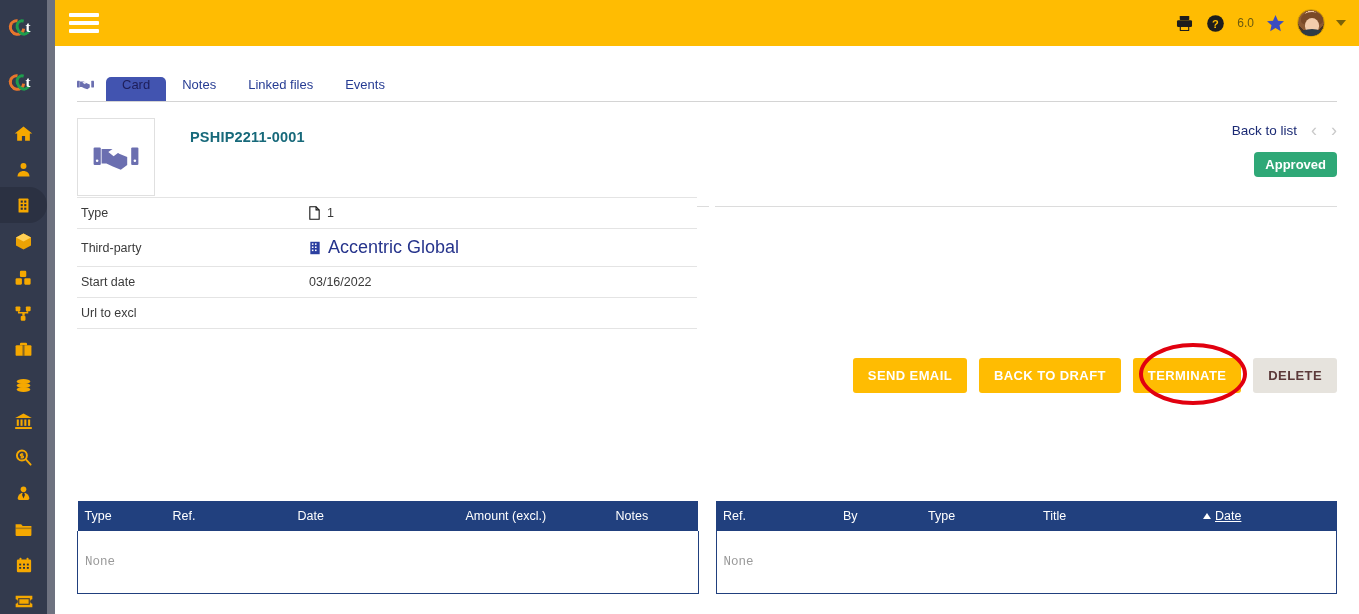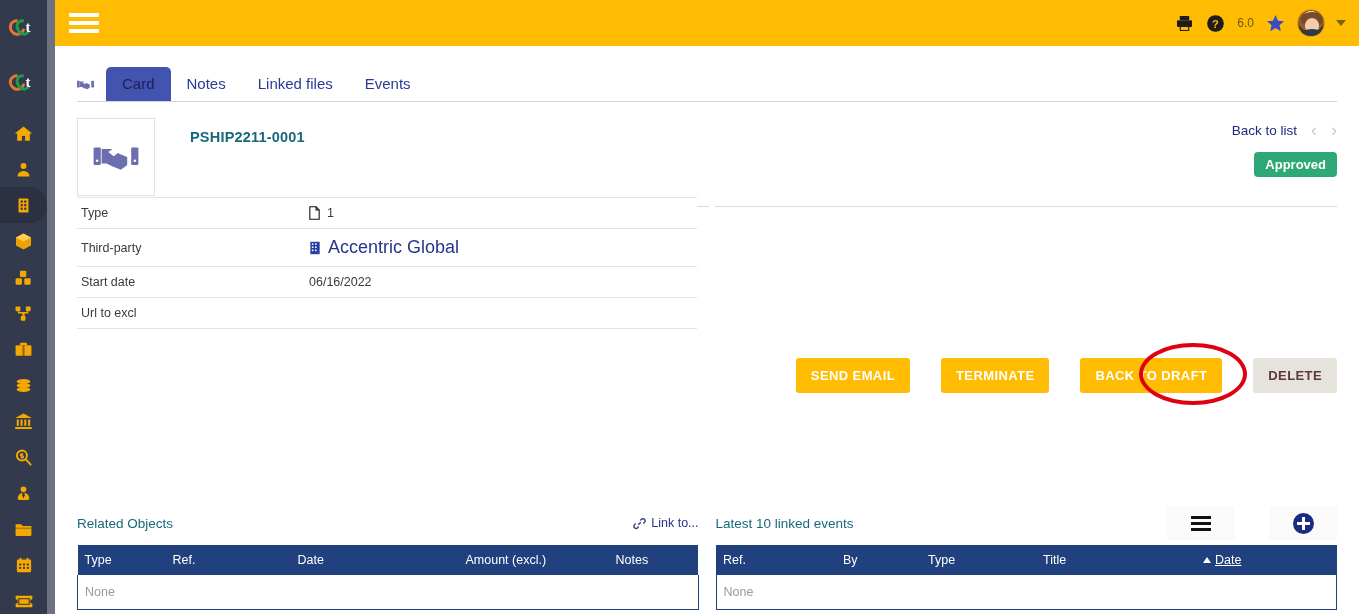--- a/index.html
+++ b/index.html
@@ -106,22 +106,22 @@
 
   
   #tabs {
     position: relative; height: 56px;
     margin: 0 22px 0 22px;
     display: flex; align-items: flex-end;
     border-bottom: 1px solid #d4d4d4;
   }
   #tab-icon { margin: 0 12px 10px 0; }
   .tab {
-    font-size: 15px; color: #263c93;
-    padding: 8px 16px 9px 16px;
+    font-size: 13px; color: #263c93;
+    padding: 0 16px 9px 16px;
     cursor: pointer; white-space: nowrap;
   }
   .tab.active {
     background: #4254b0; color: #1e1e5a;
     border-radius: 5px 5px 0 0;
     font-weight: 400;
   }
 
   
   #card-head {
@@ -174,21 +174,21 @@
   table.fieldtable td {
     padding: 8px 4px; font-size: 12.5px; color: #3a3a3a; vertical-align: middle;
   }
   td.flabel { width: 228px; color: #4a4a4a; }
   td.fvalue .with-icon { display: flex; align-items: center; gap: 7px; }
   .link-text { color: #26348c; font-size: 18px; cursor: pointer; }
 
   
   #btn-row {
     position: relative; margin: 27px 22px 0 22px;
-    display: flex; justify-content: flex-end; align-items: center; gap: 31px;
+    display: flex; justify-content: flex-end; align-items: center; gap: 12px;
     height: 38px;
   }
   .btn {
     border: none; cursor: pointer;
     font-size: 13px; font-weight: 700; letter-spacing: .4px;
     padding: 10px 15px; border-radius: 3px;
     font-family: "Liberation Sans", sans-serif;
   }
   .btn-amber { background: #ffbc02; color: #ffffff; }
   .btn-grey { background: #e6e3dd; color: #5c3a3a; }
@@ -234,21 +234,22 @@
 
   table.datatable { width: 100%; border-collapse: collapse; }
   table.datatable thead th {
     background: #21407e; color: #ffffff;
     font-size: 12.5px; font-weight: 400; text-align: left;
     padding: 8px 7px;
   }
   table.datatable tbody td {
     border: 1px solid #21407e; border-top: none;
     color: #9a9a9a; font-size: 12.5px;
-    padding: 10px 7px;
+    padding: 24px 7px;
+    font-family: Liberation Mono, monospace;
   }
   th.sorted { text-align: right; padding-right: 17px; }
   th.sorted .sort-caret {
     display: inline-block; width: 0; height: 0;
     border-left: 4px solid transparent; border-right: 4px solid transparent;
     border-bottom: 6px solid #ffffff; margin-right: 4px;
     vertical-align: 1px;
   }
   th.sorted u { cursor: pointer; }
 </style>
@@ -484,93 +485,65 @@
                       <rect x="3" y="11" width="2" height="2"></rect>
                       <rect x="7" y="11" width="2" height="2"></rect>
                     </g>
               </svg>
               <span class="link-text">Accentric Global</span>
             </span>
           </td>
         </tr>
         <tr>
           <td class="flabel">Start date</td>
-          <td class="fvalue">06/16/2022</td>
+          <td class="fvalue">03/16/2022</td>
         </tr>
         <tr>
           <td class="flabel">Url to excl</td>
           <td class="fvalue"></td>
         </tr>
       </tbody>
         </table>
     </div>
     <div id="col-right-dash"></div>
     <div id="col-right">
       <hr>
     </div>
   </div>
 
   <div id="btn-row">
     <button class="btn btn-amber">SEND EMAIL</button>
+    <button class="btn btn-amber">BACK TO DRAFT</button>
     <button class="btn btn-amber">TERMINATE</button>
-    <button class="btn btn-amber">BACK TO DRAFT</button>
     <button class="btn btn-grey">DELETE</button>
     <div id="terminate-highlight"></div>
   </div>
 
   <div id="panels">
 
     <div class="panel">
-      <div class="panel-head">
-        <span class="panel-title">Related Objects</span>
-        <div class="panel-head-right">
-          <span class="link-to">
-            <svg width="13" height="13" viewBox="0 0 16 16" fill="none" stroke="#3a3a7a" stroke-width="1.7">
-              <path d="M6.4 9.6 9.6 6.4"></path>
-              <path d="M9 4.2l1.3-1.3a2.6 2.6 0 0 1 3.7 3.7L12.7 8"></path>
-              <path d="M7 11.8l-1.3 1.3a2.6 2.6 0 0 1-3.7-3.7L3.3 8"></path>
-            </svg>
-            <span>Link to...</span>
-          </span>
-        </div>
-      </div>
       <table class="datatable">
         <thead>
           <tr>
             <th style="width:88px">Type</th>
             <th style="width:125px">Ref.</th>
             <th style="width:168px">Date</th>
             <th style="width:150px">Amount (excl.)</th>
             <th>Notes</th>
           </tr>
         </thead>
         <tbody>
           <tr>
             <td colspan="5">None</td>
           </tr>
         </tbody>
       </table>
     </div>
 
     <div class="panel">
-      <div class="panel-head">
-        <span class="panel-title">Latest 10 linked events</span>
-        <div class="panel-head-right">
-          <span class="icon-btn">
-            <span class="burger-mini">
-                <span></span>
-                <span></span>
-                <span></span>
-              </span>
-          </span>
-          <span class="icon-btn">
-            <span class="plus-circle"></span>
-          </span>
-        </div>
-      </div>
       <table class="datatable">
         <thead>
           <tr>
             <th style="width:120px">Ref.</th>
             <th style="width:85px">By</th>
             <th style="width:115px">Type</th>
             <th style="width:160px">Title</th>
             <th class="sorted">
               <span class="sort-caret"></span><u>Date</u>
             </th>

